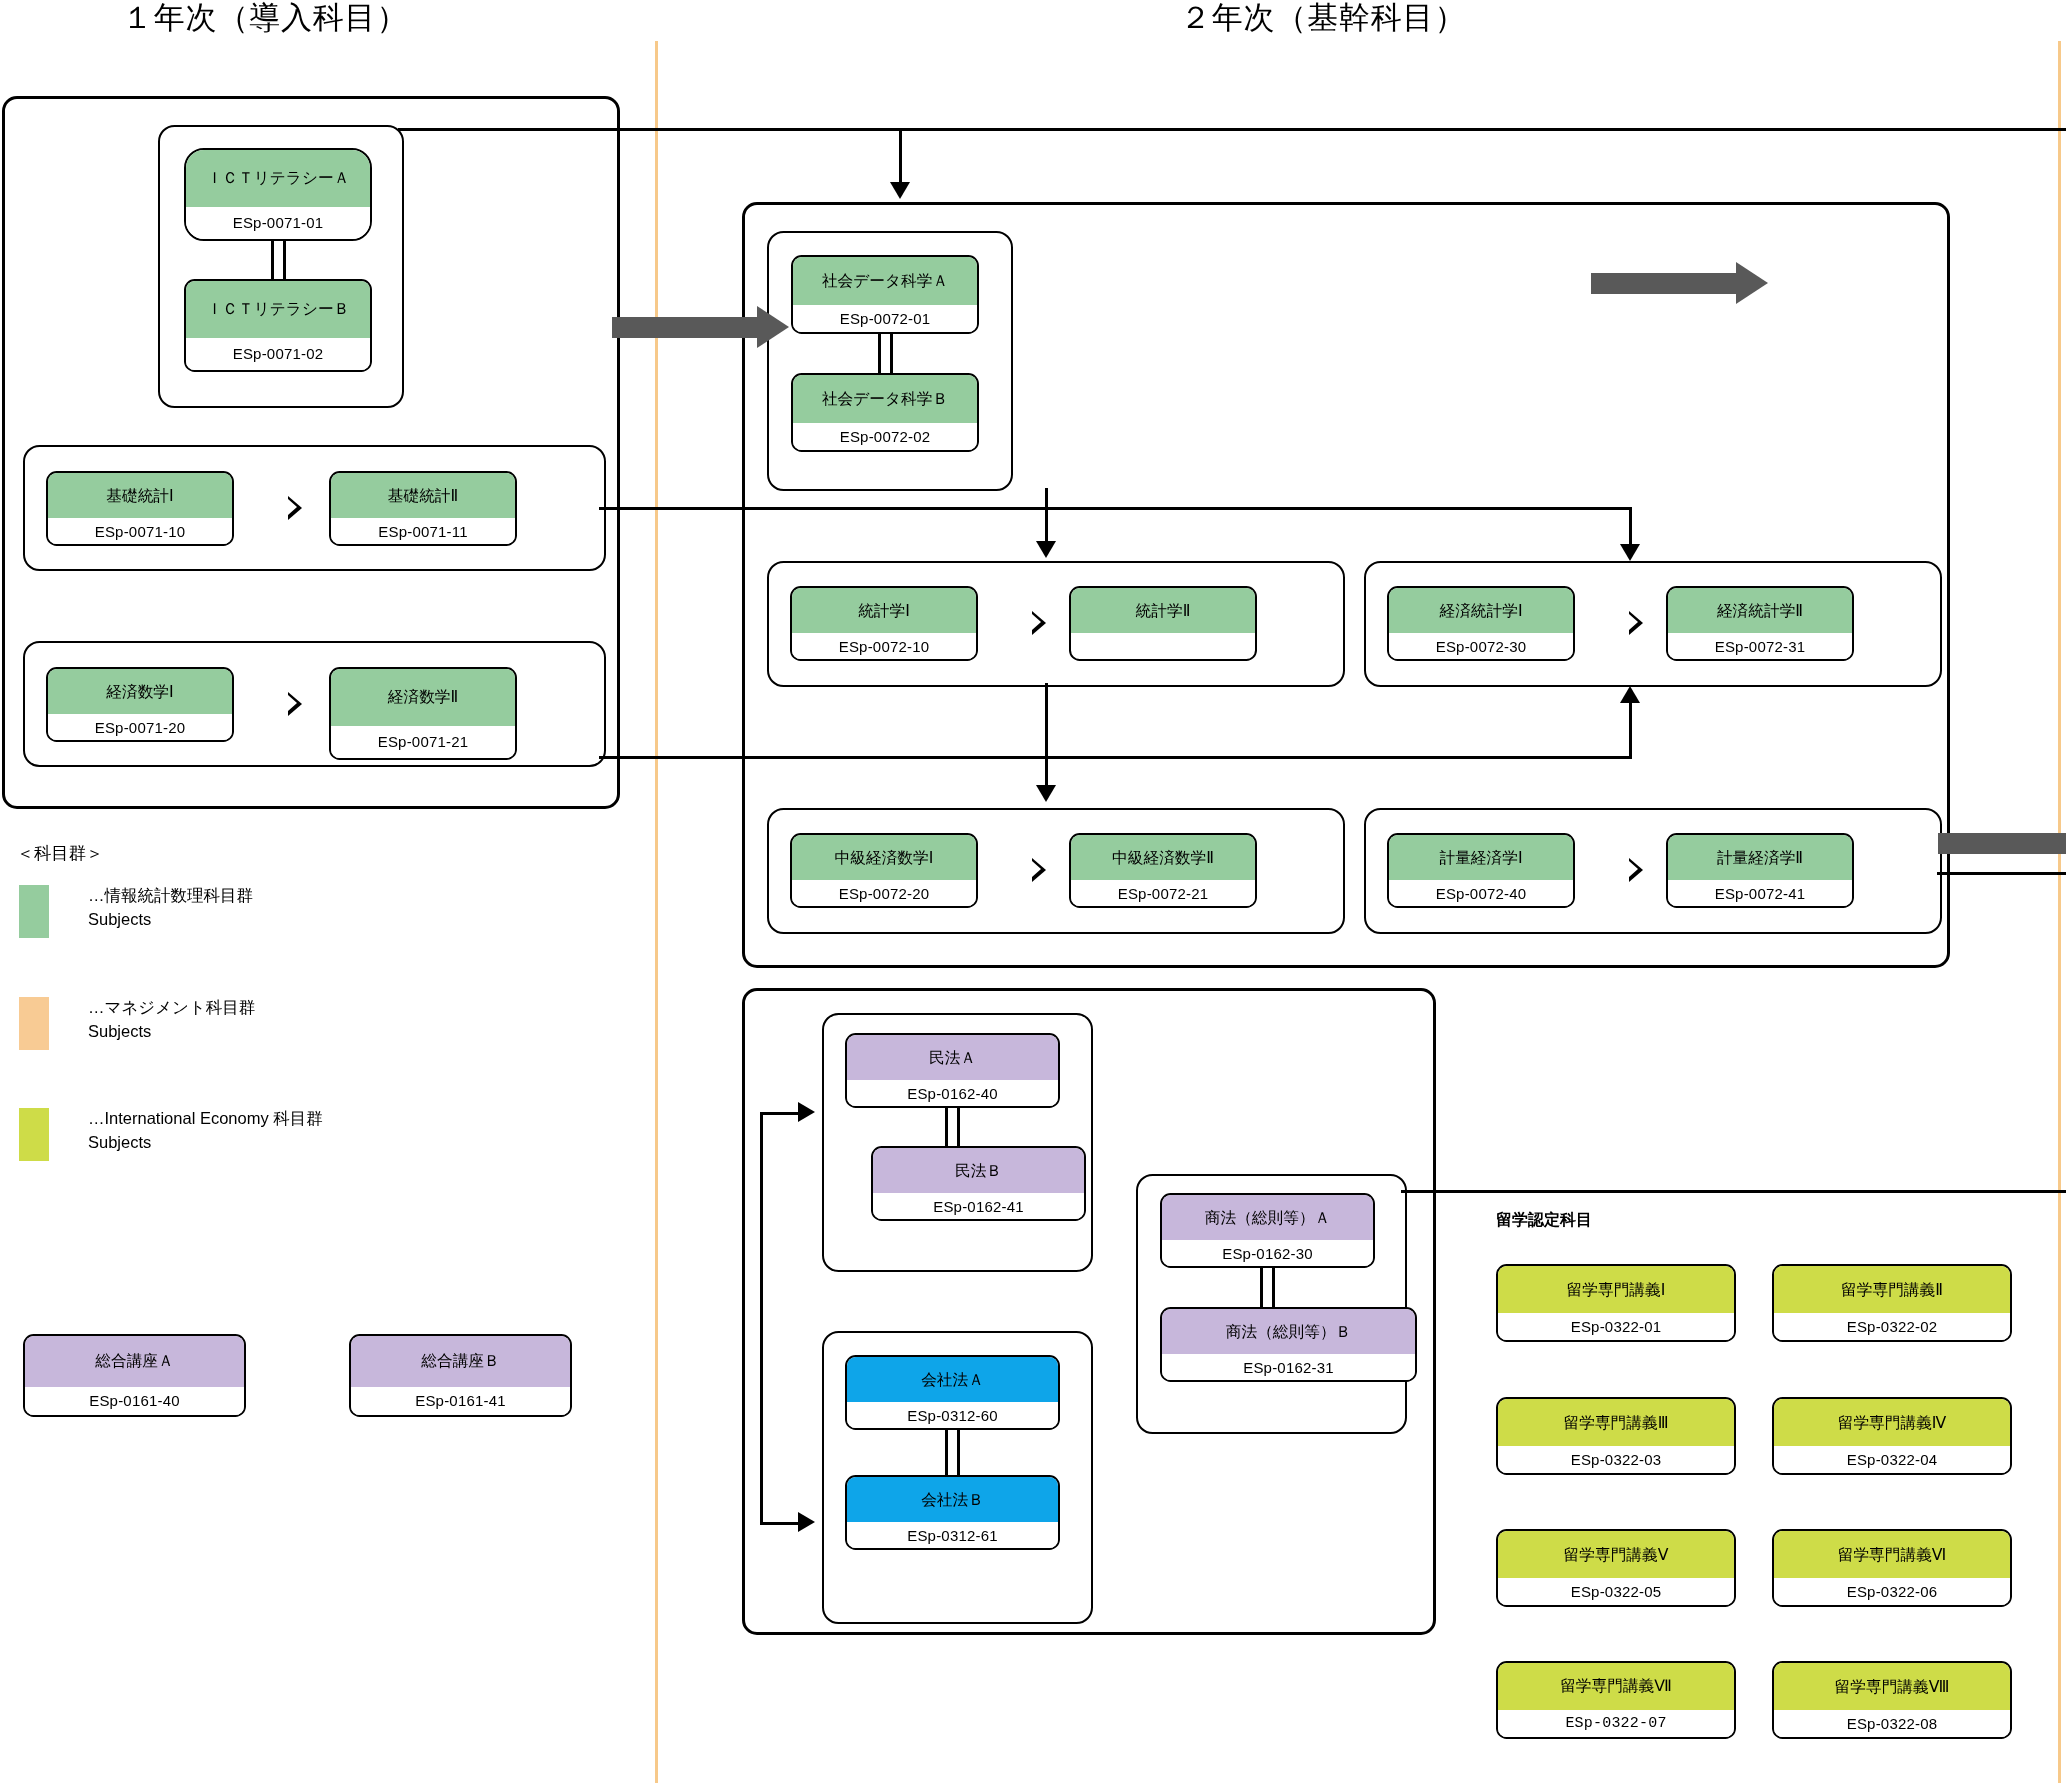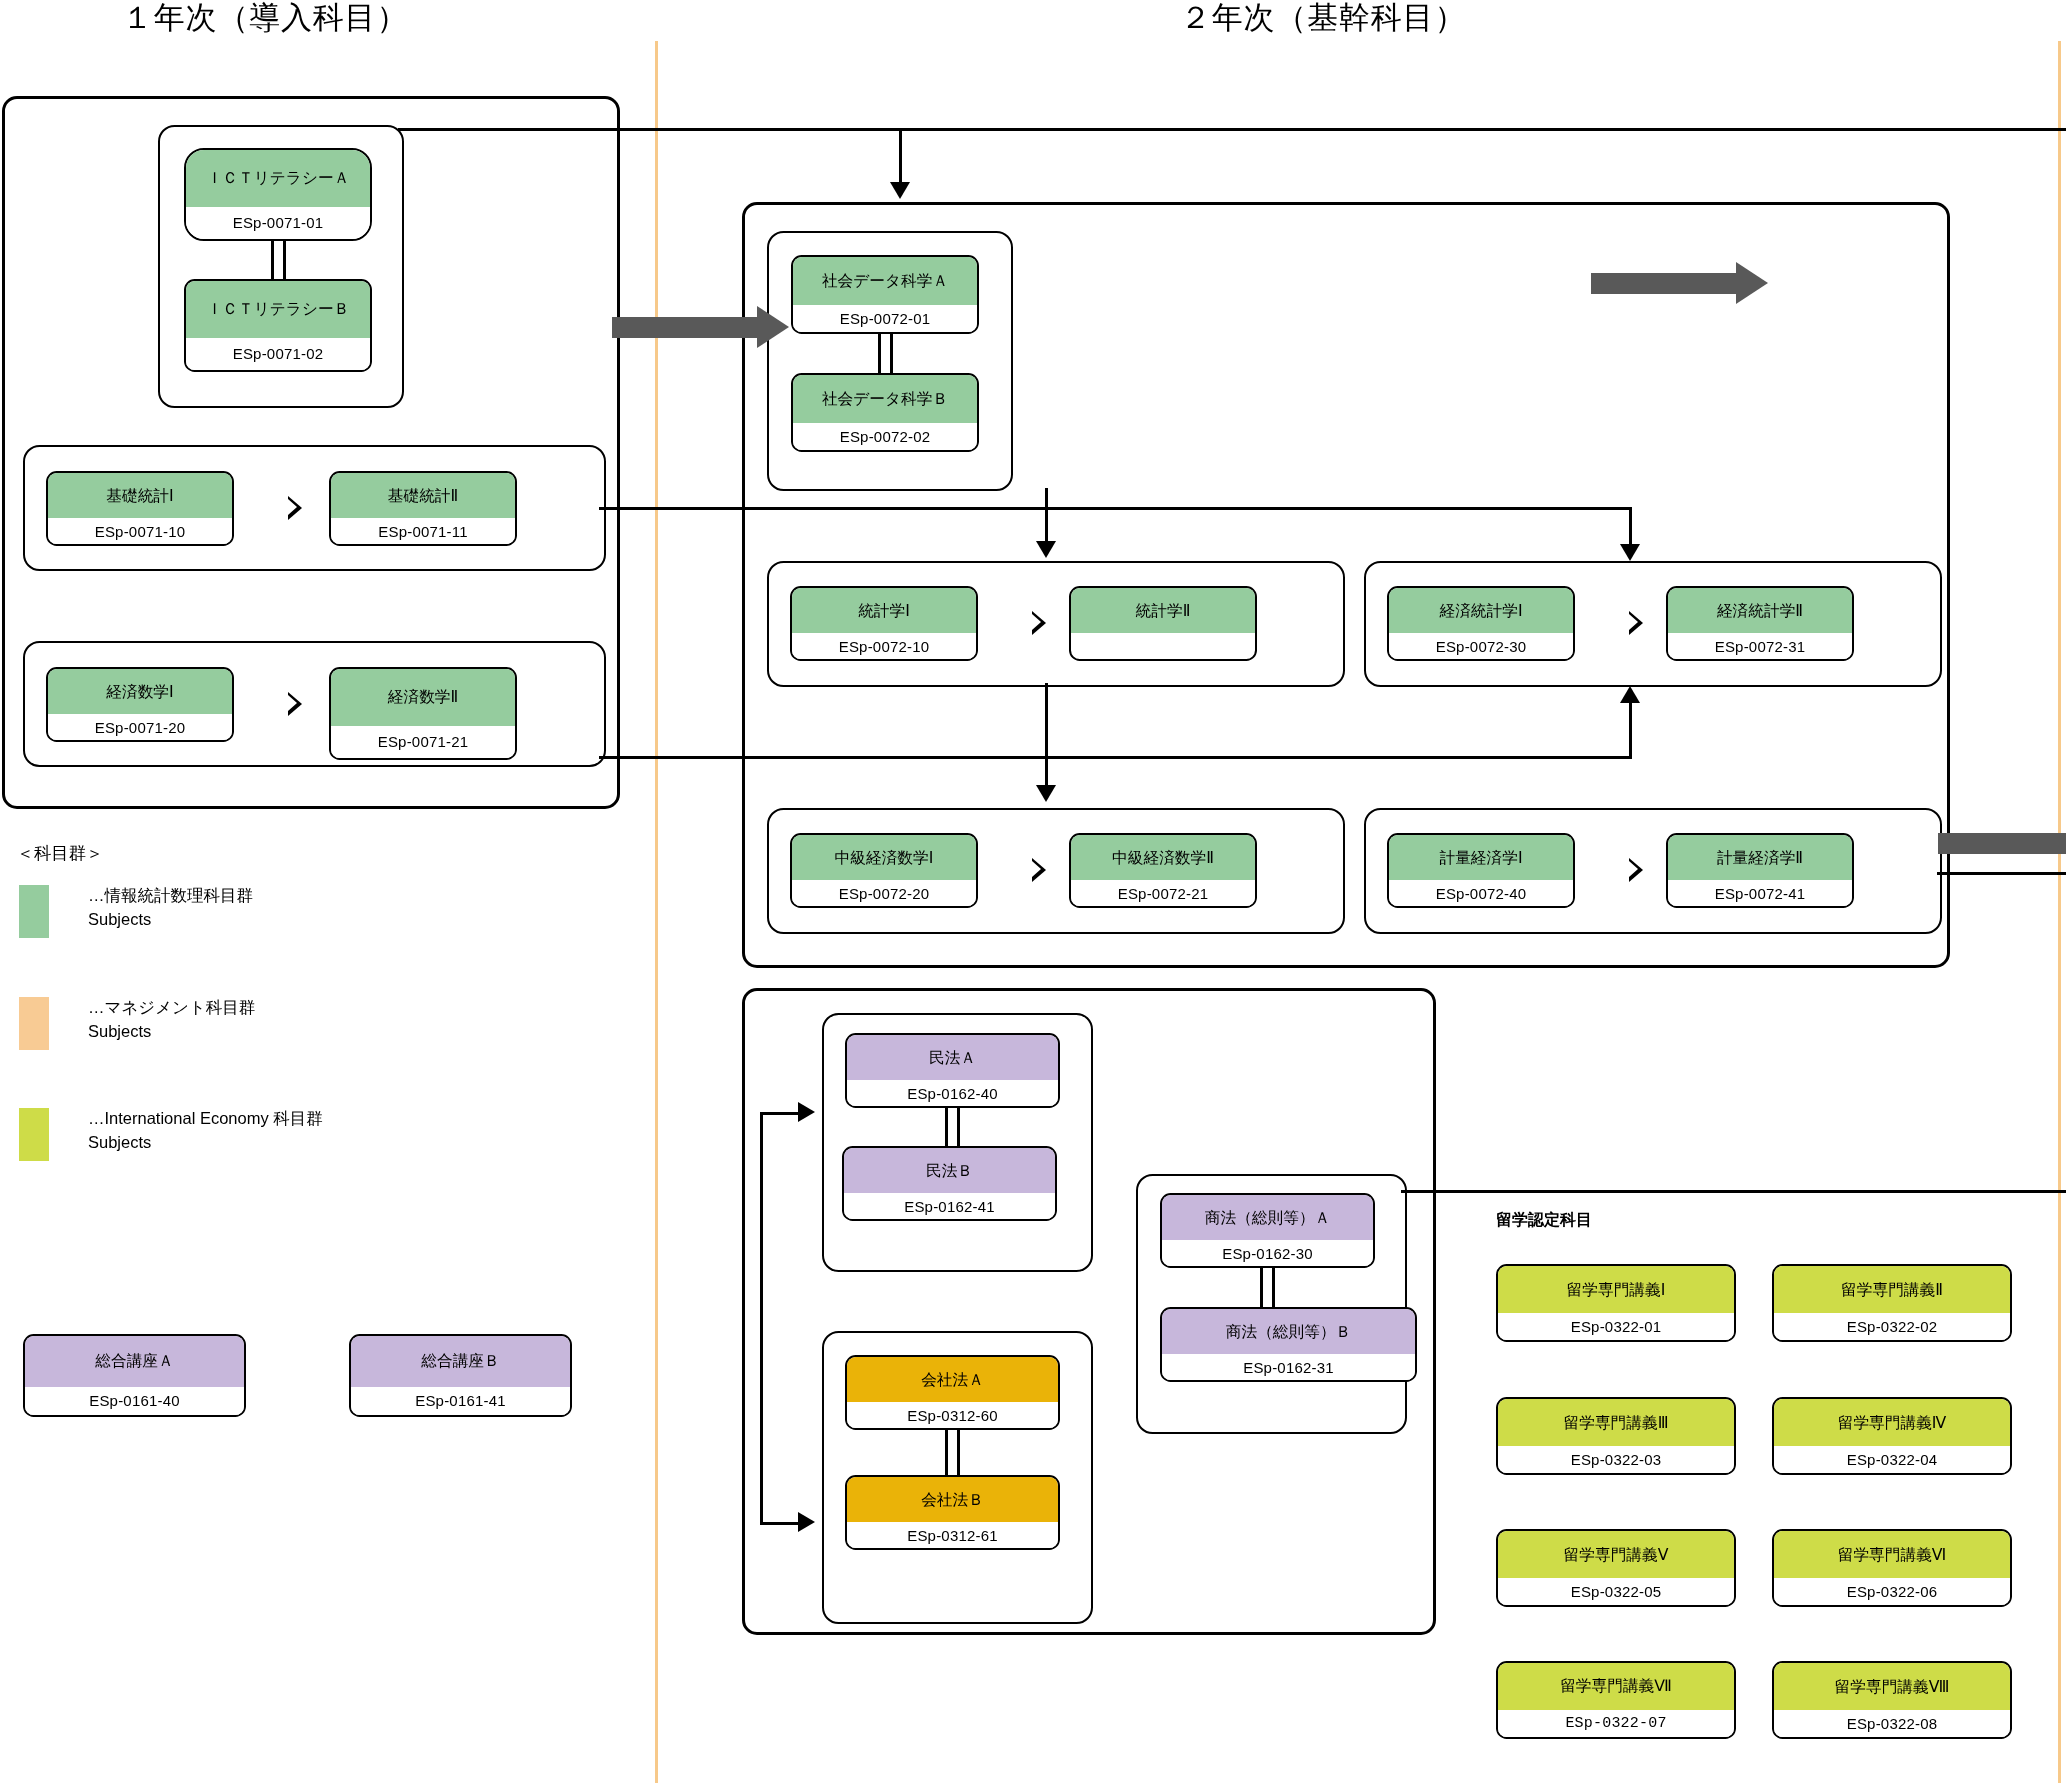--- a/index.html
+++ b/index.html
@@ -20,21 +20,21 @@
 
   
   .card{position:absolute;border:2.1px solid #000;border-radius:10.7px;background:#fff;
         overflow:hidden;box-sizing:border-box;display:flex;flex-direction:column;}
   .card .title{flex:0 0 64%;display:flex;align-items:center;justify-content:center;
         font-size:15.7px;color:#000;text-align:center;line-height:1.15;padding:0 2.5px;}
   .card .code{flex:1 1 auto;display:flex;align-items:center;justify-content:center;
         font-size:15px;color:#000;background:#fff;letter-spacing:0.2px;}
   .card.green .title{background:#95CC9E;}
   .card.purple .title{background:#C7B7DB;}
-  .card.orange .title{background:#eab308;}
+  .card.orange .title{background:#0ea5e9;}
   .card.olive  .title{background:#CEDC48;}
 
   
   .abbar{position:absolute;}
   .abbar i{position:absolute;top:0;bottom:0;width:2.9px;background:#000;}
   .abbar i.l{left:0;}
   .abbar i.r{right:0;}
 
   
   .tri-h{position:absolute;width:0;height:0;}
@@ -183,21 +183,21 @@
 
   <div class="frame thin" style="left:822px;top:1013px;width:267px;height:255px;"></div>
   <div class="card purple" style="left:845px;top:1033px;width:215px;height:75px;">
     <div class="title">民法Ａ</div>
     <div class="code">ESp-0162-40</div>
   </div>
   <div class="abbar" style="left:945px;top:1108px;width:15px;height:38px;">
       <i class="l"></i>
       <i class="r"></i>
     </div>
-  <div class="card purple" style="left:842px;top:1146px;width:215px;height:75px;">
+  <div class="card purple" style="left:871px;top:1146px;width:215px;height:75px;">
     <div class="title">民法Ｂ</div>
     <div class="code">ESp-0162-41</div>
   </div>
 
   <div class="frame thin" style="left:822px;top:1331px;width:267px;height:289px;"></div>
   <div class="card orange" style="left:845px;top:1355px;width:215px;height:75px;">
     <div class="title">会社法Ａ</div>
     <div class="code">ESp-0312-60</div>
   </div>
   <div class="abbar" style="left:945px;top:1430px;width:15px;height:45px;">

